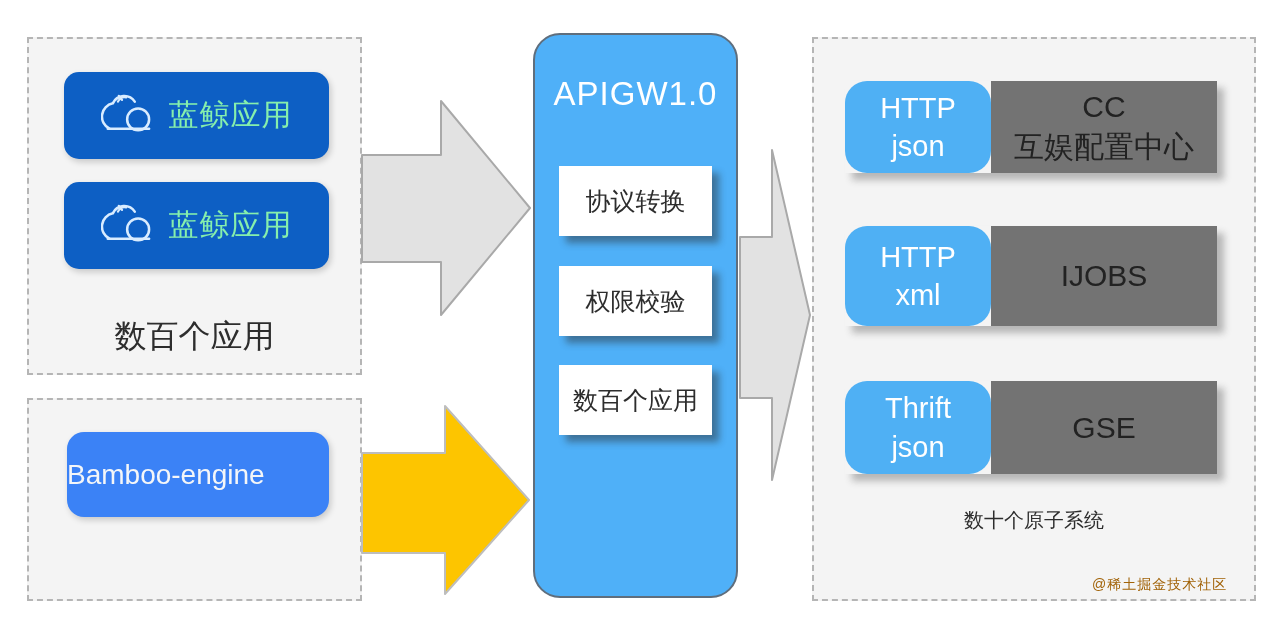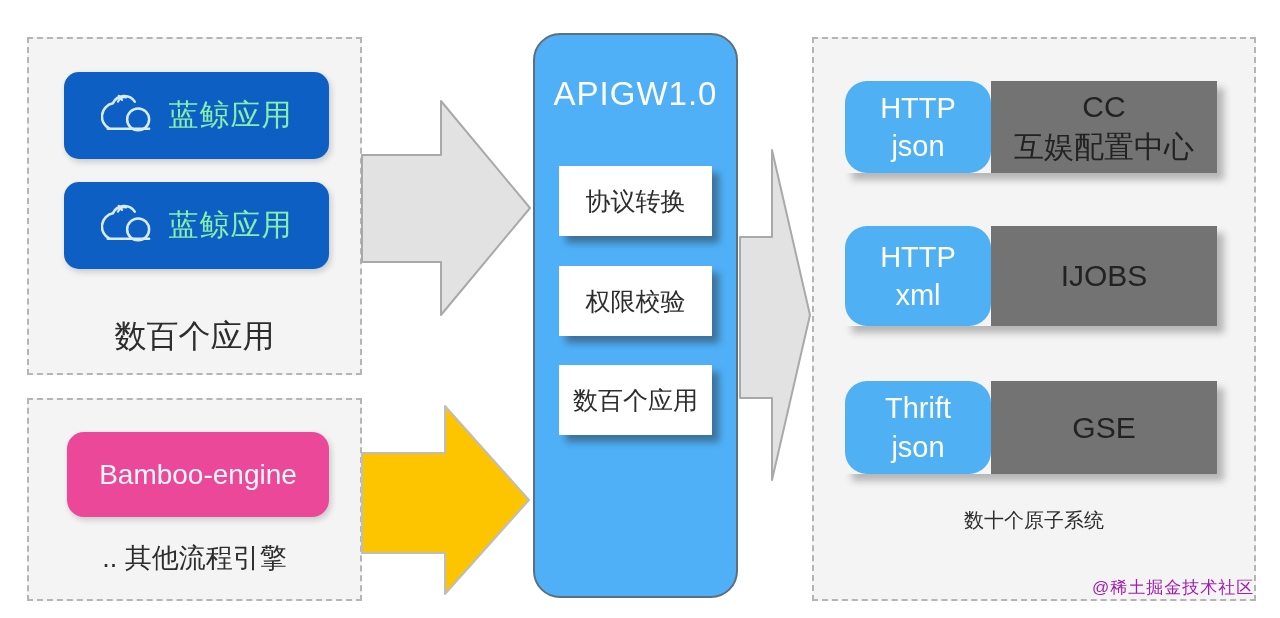--- a/index.html
+++ b/index.html
@@ -15,22 +15,22 @@
     display:flex;align-items:center;justify-content:center;gap:14px;
     box-shadow:2px 3px 6px rgba(0,0,0,0.18);}
   .app-btn .label{color:#86efac;font-size:30px;letter-spacing:1px;}
   #app-btn-1{top:33px;} #app-btn-2{top:143px;}
 
   .caption{position:absolute;left:0;width:100%;text-align:center;color:#2d2d2d;}
   #caption-apps{top:276px;font-size:32px;}
   #caption-engines{top:140px;font-size:27px;}
   #caption-systems{top:468px;font-size:20px;}
 
-  #engine-btn{position:absolute;left:38px;top:32px;width:262px;height:85px;background:#ec4899;
-    border-radius:17px;display:flex;align-items:center;justify-content:center;
+  #engine-btn{position:absolute;left:38px;top:32px;width:262px;height:85px;background:#3b82f6;
+    border-radius:17px;display:flex;align-items:center;justify-content:flex-start;
     box-shadow:2px 3px 6px rgba(0,0,0,0.18);}
   #engine-btn .label{color:#f4f6f8;font-size:28px;}
 
   #gateway{position:absolute;left:533px;top:33px;width:205px;height:565px;background:#4fb0f8;
     border:2px solid #5f6e7d;border-radius:27px;box-sizing:border-box;}
   #gateway-title{position:absolute;left:0;top:40px;width:100%;text-align:center;color:#ffffff;
     font-size:33px;letter-spacing:1px;}
   .feature{position:absolute;left:24px;width:153px;height:70px;background:#ffffff;
     display:flex;align-items:center;justify-content:center;color:#2d2d2d;font-size:25px;
     box-shadow:7px 7px 7px rgba(40,40,40,0.45);}
@@ -42,21 +42,21 @@
   .sys-label{width:146px;background:#4fb0f4;color:#ffffff;display:flex;flex-direction:column;
     align-items:center;justify-content:center;font-size:29px;line-height:1.32;border-radius:22px;}
   .sys-name{flex:1;background:#737373;color:#222222;display:flex;flex-direction:column;
     align-items:center;justify-content:center;font-size:30px;line-height:1.32;}
 
   .arrow{position:absolute;}
   #arrow-apps{left:360px;top:98px;}
   #arrow-engine{left:360px;top:403px;}
   #arrow-out{left:738px;top:148px;}
 
-  #watermark{position:absolute;left:1092px;top:576px;font-size:17px;color:#a21caf;letter-spacing:1px;}
+  #watermark{position:absolute;left:1092px;top:576px;font-size:14px;color:#a16207;letter-spacing:1px;}
 
   .cloud-icon{display:block;}
 </style>
 </head>
 <body>
 
 <div id="canvas">
 
   <div class="dashed-panel" id="panel-apps">
     <div class="app-btn" id="app-btn-1">
@@ -79,21 +79,20 @@
       </svg>
       <span class="label">蓝鲸应用</span>
     </div>
     <div class="caption" id="caption-apps">数百个应用</div>
   </div>
 
   <div class="dashed-panel" id="panel-engines">
     <div id="engine-btn">
       <span class="label">Bamboo-engine</span>
     </div>
-    <div class="caption" id="caption-engines">.. 其他流程引擎</div>
   </div>
 
   <svg class="arrow" id="arrow-apps" width="172" height="220" viewBox="0 0 172 220">
     <polygon points="2,57 81,57 81,3 170,110 81,217 81,164 2,164" fill="#e2e2e2" stroke="#a9a9a9" stroke-width="2" stroke-linejoin="round"></polygon>
   </svg>
   <svg class="arrow" id="arrow-engine" width="172" height="195" viewBox="0 0 172 195">
     <polygon points="2,50 85,50 85,3 169,97 85,191 85,150 2,150" fill="#fdc500" stroke="#bdbdbd" stroke-width="2" stroke-linejoin="round"></polygon>
   </svg>
   <svg class="arrow" id="arrow-out" width="75" height="337" viewBox="0 0 75 337">
     <polygon points="2,89 34,89 34,2 72,167 34,332 34,250 2,250" fill="#e2e2e2" stroke="#a9a9a9" stroke-width="2" stroke-linejoin="round"></polygon>

